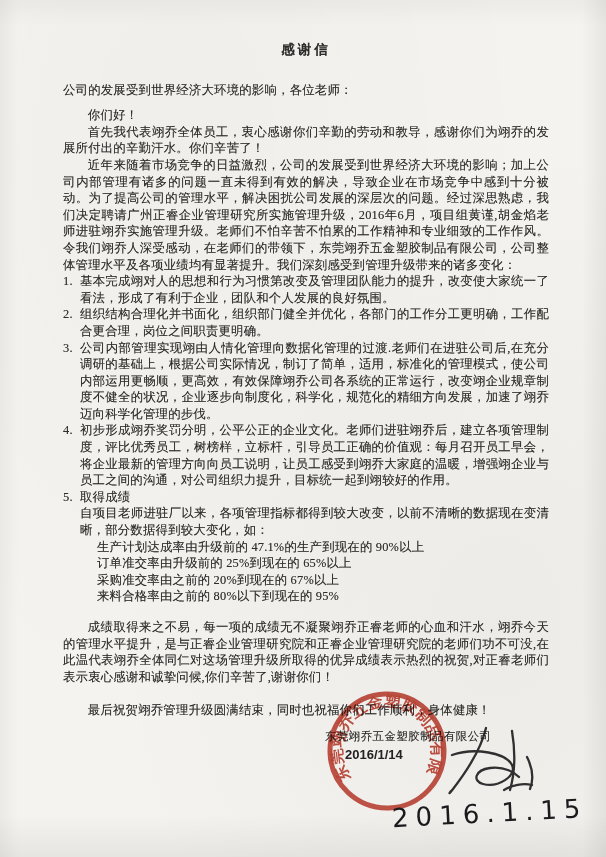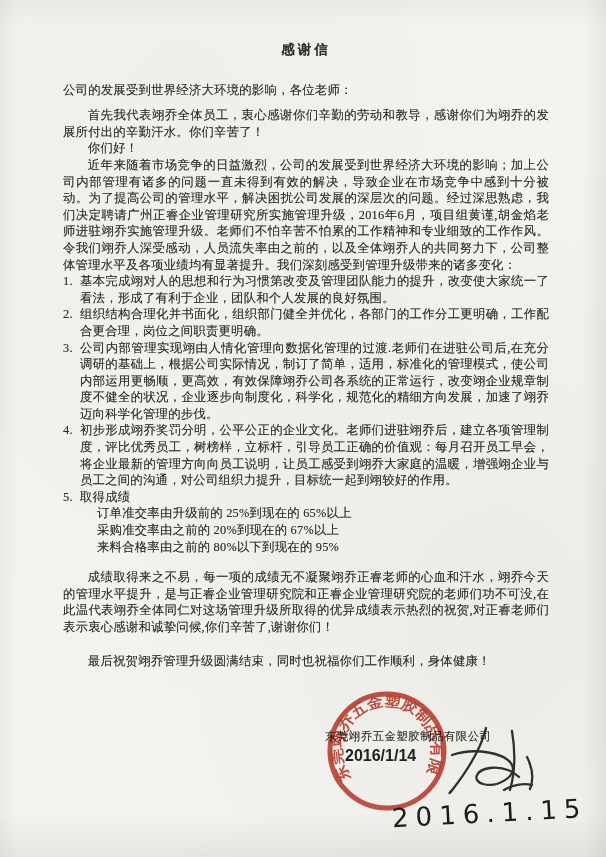--- a/index.html
+++ b/index.html
@@ -25,41 +25,41 @@
   .indent{text-indent:2em;}
   .list-row{display:flex;}
   .list-row .num{width:17px;flex:none;}
   .list-row .txt{flex:1;font-family:Liberation Serif, serif;}
   .results-intro{margin-left:17px;}
   .metric{margin-left:34px;}
   .thanks{text-indent:2em;margin-top:14px;}
   .final{text-indent:2em;margin-top:17px;}
   .signoff{position:absolute;left:325px;top:729px;}
   .company{font-size:11.4px;letter-spacing:0.5px;text-shadow:0 0 0.6px rgba(45,45,45,0.45);}
-  .sign-date{font-family:"Liberation Sans","DejaVu Sans",sans-serif;font-weight:bold;font-size:16px;margin:3px 0 0 20px;color:#222;}
+  .sign-date{font-family:"Liberation Sans","DejaVu Sans",sans-serif;font-weight:bold;font-size:13px;margin:3px 0 0 20px;color:#222;}
   .stamp{position:absolute;left:316px;top:680px;width:142px;height:142px;mix-blend-mode:multiply;opacity:0.93;transform:rotate(-2deg);}
   .stamp text{font-family:"Liberation Serif","DejaVu Serif",serif;font-weight:bold;}
   .signature{position:absolute;left:420px;top:695px;width:150px;height:130px;}
   .hand-date{
     position:absolute;left:392px;top:798px;width:200px;
     font-family:"DejaVu Sans",sans-serif;font-size:26px;color:#1b1b1d;
     letter-spacing:7px;transform:rotate(-3deg);white-space:nowrap;
   }
 </style>
 </head>
 <body>
 
 <div class="page">
 
   <div class="body">
     <div class="title">感谢信</div>
     <div class="salutation">公司的发展受到世界经济大环境的影响，各位老师：</div>
+    <div class="indent">你们好！</div>
     <div class="indent">首先我代表翊乔全体员工，衷心感谢你们辛勤的劳动和教导，感谢你们为翊乔的发展所付出的辛勤汗水。你们辛苦了！</div>
-    <div class="indent">你们好！</div>
-    <div class="indent">近年来随着市场竞争的日益激烈，公司的发展受到世界经济大环境的影响；加上公司内部管理有诸多的问题一直未得到有效的解决，导致企业在市场竞争中感到十分被动。为了提高公司的管理水平，解决困扰公司发展的深层次的问题。经过深思熟虑，我们决定聘请广州正睿企业管理研究所实施管理升级，2016年6月，项目组黄谨,胡金焰老师进驻翊乔实施管理升级。老师们不怕辛苦不怕累的工作精神和专业细致的工作作风。令我们翊乔人深受感动，人员流失率由之前的，以及全体翊乔人的共同努力下，公司整体管理水平及各项业绩均有显著提升。我们深刻感受到管理升级带来的诸多变化：</div>
+    <div class="indent">近年来随着市场竞争的日益激烈，公司的发展受到世界经济大环境的影响；加上公司内部管理有诸多的问题一直未得到有效的解决，导致企业在市场竞争中感到十分被动。为了提高公司的管理水平，解决困扰公司发展的深层次的问题。经过深思熟虑，我们决定聘请广州正睿企业管理研究所实施管理升级，2016年6月，项目组黄谨,胡金焰老师进驻翊乔实施管理升级。老师们不怕辛苦不怕累的工作精神和专业细致的工作作风。令我们翊乔人深受感动，在老师们的带领下，东莞翊乔五金塑胶制品有限公司，公司整体管理水平及各项业绩均有显著提升。我们深刻感受到管理升级带来的诸多变化：</div>
 
     <div>
 
         <div class="list-row">
           <span class="num">1.</span>
           <div class="txt">基本完成翊对人的思想和行为习惯第改变及管理团队能力的提升，改变使大家统一了看法，形成了有利于企业，团队和个人发展的良好氛围。</div>
         </div>
 
         <div class="list-row">
           <span class="num">2.</span>
@@ -76,24 +76,26 @@
           <div class="txt">初步形成翊乔奖罚分明，公平公正的企业文化。老师们进驻翊乔后，建立各项管理制度，评比优秀员工，树榜样，立标杆，引导员工正确的价值观：每月召开员工早会，将企业最新的管理方向向员工说明，让员工感受到翊乔大家庭的温暖，增强翊企业与员工之间的沟通，对公司组织力提升，目标统一起到翊较好的作用。</div>
         </div>
 
         <div class="list-row">
           <span class="num">5.</span>
           <div class="txt">取得成绩</div>
         </div>
 
     </div>
 
+    <div class="results-intro">自项目老师进驻厂以来，各项管理指标都得到较大改变，以前不清晰的数据现在变清晰，部分数据得到较大变化，如：</div>
 
     <div>
 
 
+        <div class="metric">生产计划达成率由升级前的 47.1%的生产到现在的 90%以上</div>
 
         <div class="metric">订单准交率由升级前的 25%到现在的 65%以上</div>
 
         <div class="metric">采购准交率由之前的 20%到现在的 67%以上</div>
 
         <div class="metric">来料合格率由之前的 80%以下到现在的 95%</div>
 
 
 
     </div>

